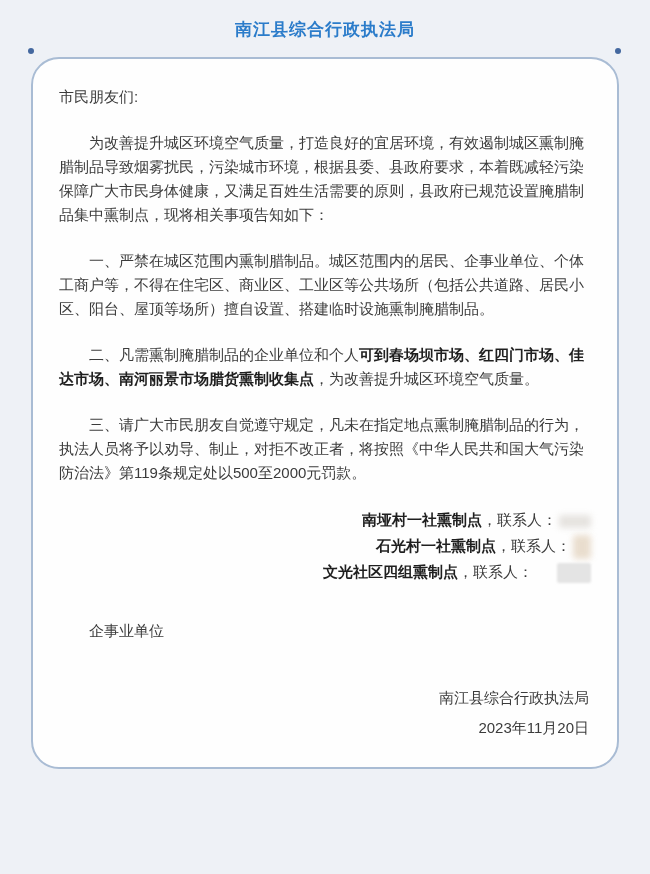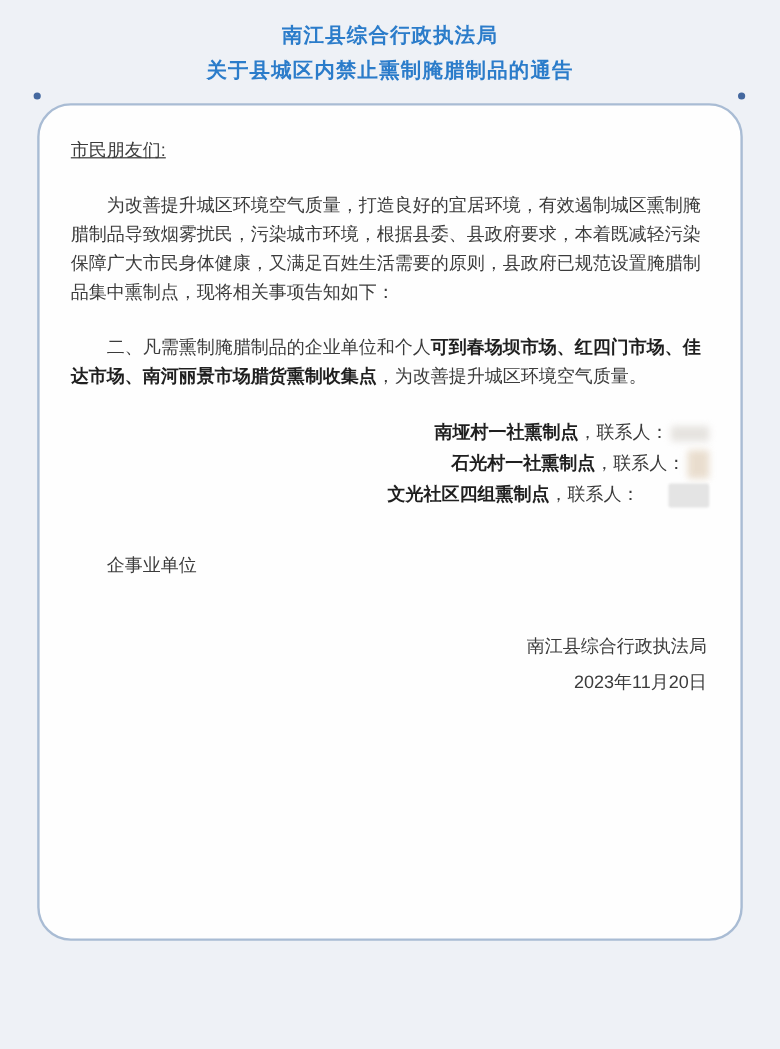--- a/index.html
+++ b/index.html
@@ -43,21 +43,21 @@
   }
   .corner-dot{
     position:absolute;
     width:6px;height:6px;
     border-radius:50%;
     background:var(--dot);
   }
   .dot-tl{left:-3px;top:-9px;}
   .dot-tr{right:-2px;top:-9px;}
   p{margin:0 0 22px 0;}
-  .greeting{margin-bottom:20px;text-decoration:underline;}
+  .greeting{margin-bottom:20px;}
   .indent{text-indent:2em;margin-top:22px;}
   b,.b{color:#1f1f1f;}
   .contacts{margin:6px 0 0 2em;}
   .contact-line{line-height:1.72;text-align:right;}
   .redact{
     display:inline-block;
     vertical-align:middle;
     border-radius:2px;
   }
   .r1{width:32px;height:13px;background:#d9d5cf;filter:blur(3px);opacity:.65;margin-left:2px;}
@@ -69,36 +69,37 @@
     text-align:right;
     line-height:2.0;
     padding-right:2px;
   }
 </style>
 </head>
 <body>
 
 <div class="title">
   <div>南江县综合行政执法局</div>
-  <div>关于县城区内禁止熏制腌腊制品的通告</div>
 </div>
 
 <div class="box-wrap">
   <span class="corner-dot dot-tl"></span>
   <span class="corner-dot dot-tr"></span>
 
   <div class="notice-box">
 
     <p class="greeting">市民朋友们:</p>
 
     <p class="indent">为改善提升城区环境空气质量，打造良好的宜居环境，有效遏制城区熏制腌腊制品导致烟雾扰民，污染城市环境，根据县委、县政府要求，本着既减轻污染保障广大市民身体健康，又满足百姓生活需要的原则，县政府已规范设置腌腊制品集中熏制点，现将相关事项告知如下：</p>
 
+    <p class="indent">一、严禁在城区范围内熏制腊制品。城区范围内的居民、企事业单位、个体工商户等，不得在住宅区、商业区、工业区等公共场所（包括公共道路、居民小区、阳台、屋顶等场所）擅自设置、搭建临时设施熏制腌腊制品。</p>
 
     <p class="indent"><span>二、凡需熏制腌腊制品的企业单位和个人</span><b>可到春场坝市场、红四门市场、佳达市场、南河丽景市场腊货熏制收集点</b><span>，为改善提升城区环境空气质量。</span></p>
 
+    <p class="indent">三、请广大市民朋友自觉遵守规定，凡未在指定地点熏制腌腊制品的行为，执法人员将予以劝导、制止，对拒不改正者，将按照《中华人民共和国大气污染防治法》第119条规定处以500至2000元罚款。</p>
 
 
     <div class="contacts">
       <div class="contact-line"><span class="b" style="font-weight:bold">南垭村一社熏制点</span><span>，联系人：</span><span class="redact r1"></span></div>
       <div class="contact-line"><span class="b" style="font-weight:bold">石光村一社熏制点</span><span>，联系人：</span><span class="redact r2"></span></div>
       <div class="contact-line"><span class="b" style="font-weight:bold">文光社区四组熏制点</span><span>，联系人：</span><span class="redact r3"></span></div>
     </div>
 
     <p class="indent closing-note">企事业单位</p>
 

